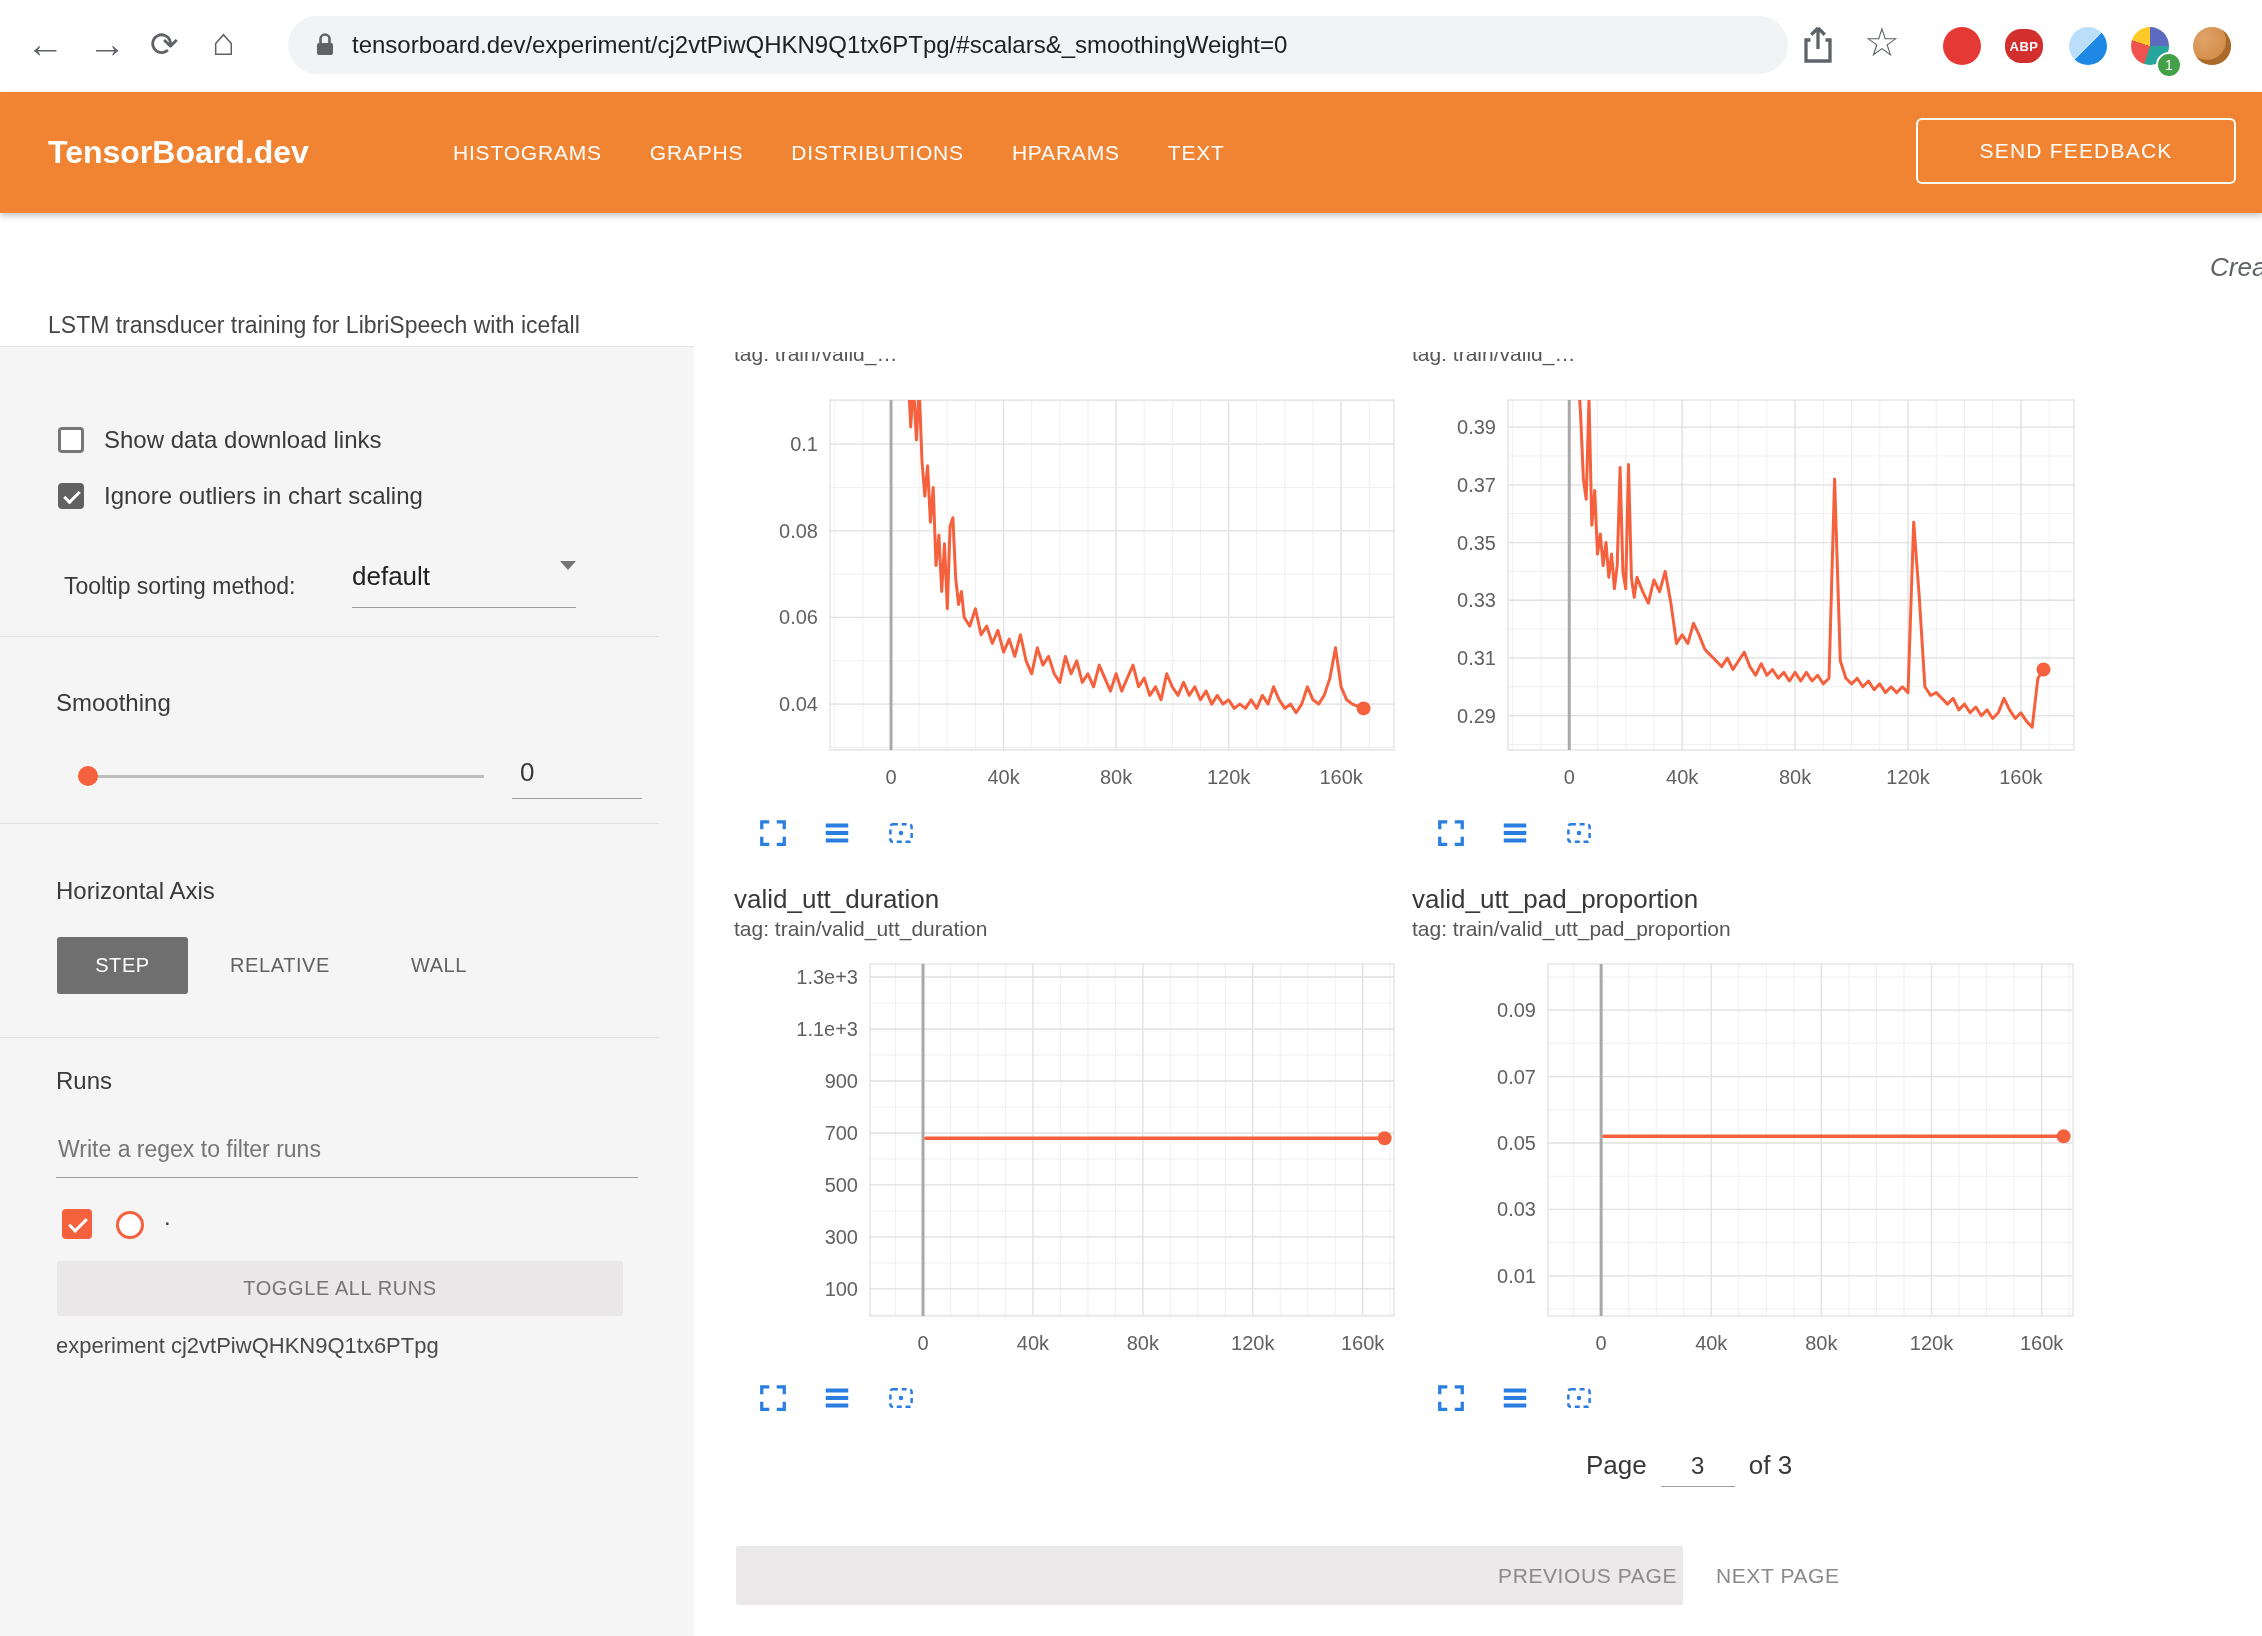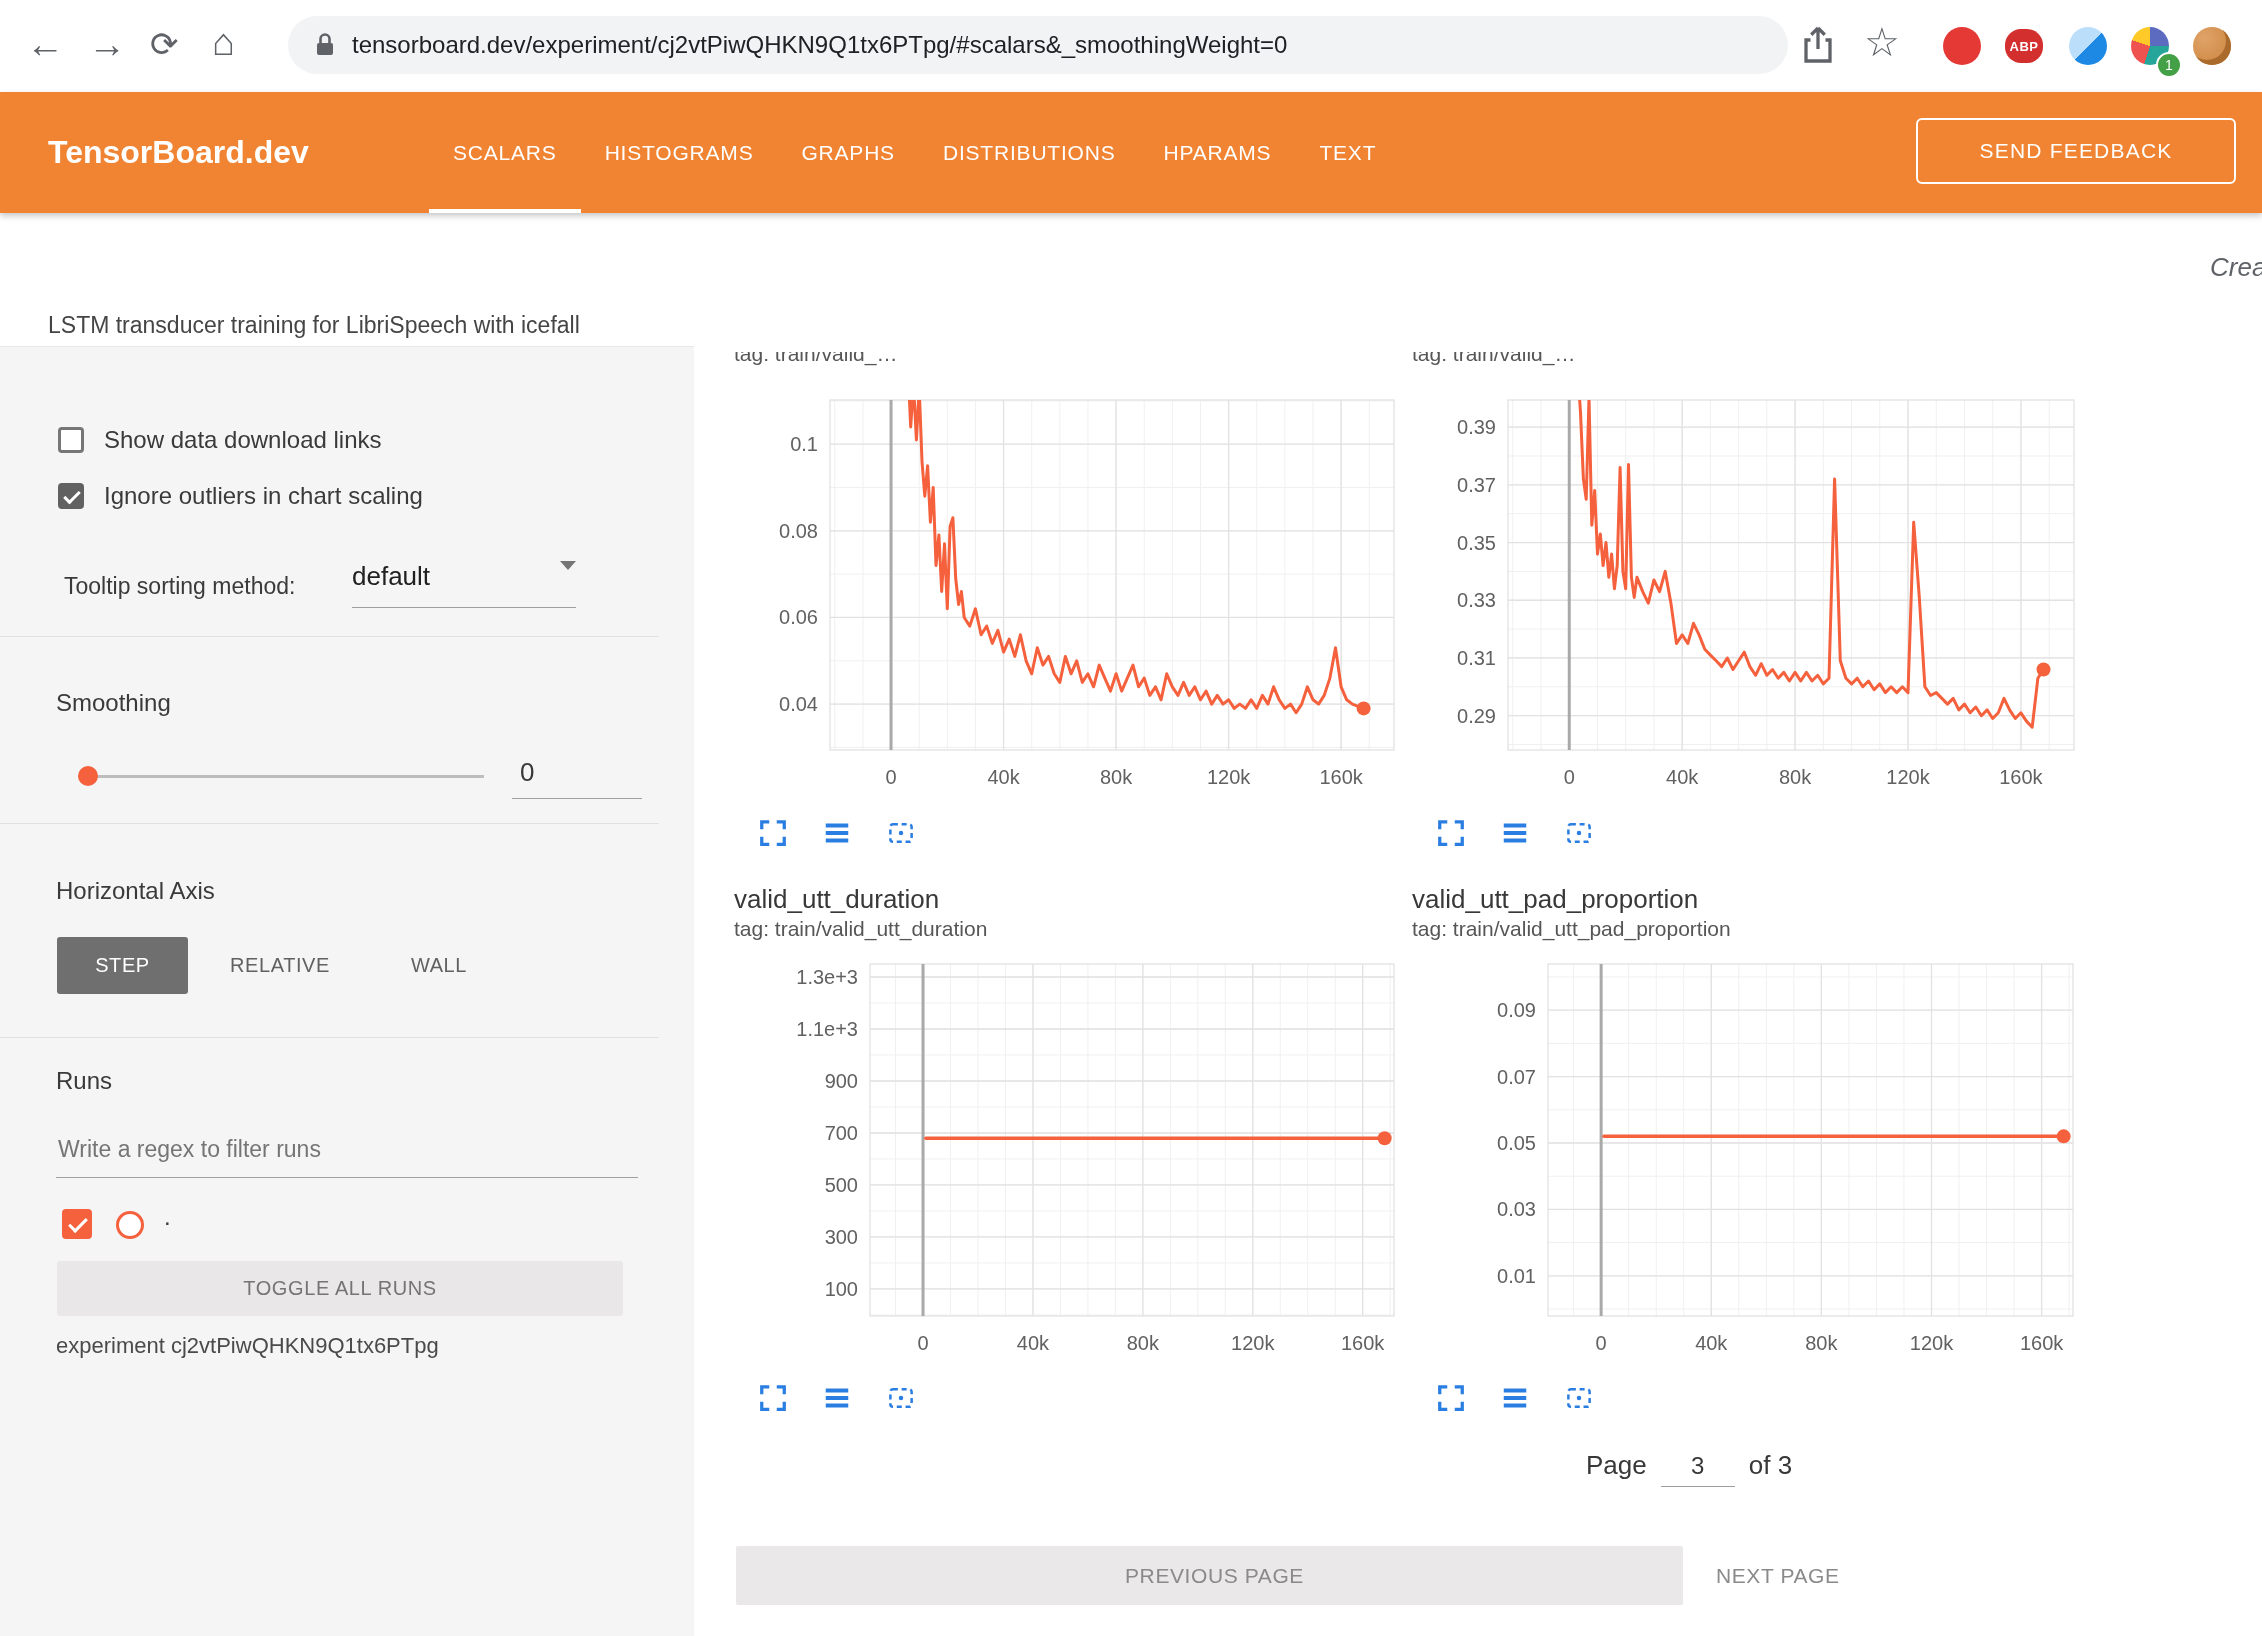--- a/index.html
+++ b/index.html
@@ -61,21 +61,21 @@
   .chart-title{position:absolute;font-size:26px;color:#383838}
   .chart-tag{position:absolute;font-size:21px;color:#565656}
   .tag-clip{position:absolute;height:17px;overflow:hidden}
   .tag-clip span{display:block;font-size:21px;color:#565656;margin-top:-10px;white-space:nowrap}
   svg text{font-family:"Liberation Sans",sans-serif;font-size:20px;fill:#616161}
   .chart-icons{position:absolute;display:flex;gap:34px}
   .cicon{width:30px;height:30px;cursor:pointer}
   .pag{position:absolute;display:flex;align-items:baseline;gap:14px;font-size:26px;color:#383838}
   .page-input{width:70px;font-size:24px;color:#383838;text-align:center;padding-bottom:6px}
   .prev-btn{position:absolute;left:736px;top:1546px;width:947px;height:59px;background:#eae8e8;border:none;
-            border-radius:2px;color:#8a8a8a;font-size:21px;letter-spacing:.6px;text-align:center;padding-left:16px;
+            border-radius:2px;color:#8a8a8a;font-size:21px;letter-spacing:.6px;text-align:right;padding-left:16px;
             font-family:"Liberation Sans",sans-serif;cursor:pointer}
   .next-btn{position:absolute;left:1700px;top:1546px;height:59px;display:flex;align-items:center;padding:0 16px;
             color:#8a8a8a;font-size:21px;letter-spacing:.6px;background:transparent;border:none;
             font-family:"Liberation Sans",sans-serif;cursor:pointer}
 </style>
 </head>
 <body>
 
 <div class="chrome">
   <div class="nav-ico" style="left:26px;top:24px">←</div>
@@ -101,21 +101,20 @@
   <div class="badge-abp" style="left:2005px">ABP</div>
   <div class="ext" style="left:2069px;background:linear-gradient(135deg,#bbdefb 50%,#1e88e5 50%)"></div>
   <div class="ext" style="left:2131px;background:conic-gradient(#5c6bc0 0 25%,#26a69a 25% 55%,#ef5350 55% 80%,#ffca28 80% 100%)"></div>
   <div class="notif" style="left:2156px;top:52px">1</div>
   <div class="ext" style="left:2193px;background:radial-gradient(circle at 30% 30%,#e0a368,#c9813a);box-shadow:inset -5px -5px 0 #a96a2b"></div>
 </div>
 
 <div class="tb-header">
   <div class="brand">TensorBoard.dev</div>
   <div class="tabs">
-    <div class="tab active">SCALARS</div>
     <div class="tab">HISTOGRAMS</div>
     <div class="tab">GRAPHS</div>
     <div class="tab">DISTRIBUTIONS</div>
     <div class="tab">HPARAMS</div>
     <div class="tab">TEXT</div>
   </div>
   <div class="feedback-btn">SEND FEEDBACK</div>
 </div>
 
 <div class="crea">Crea</div>

